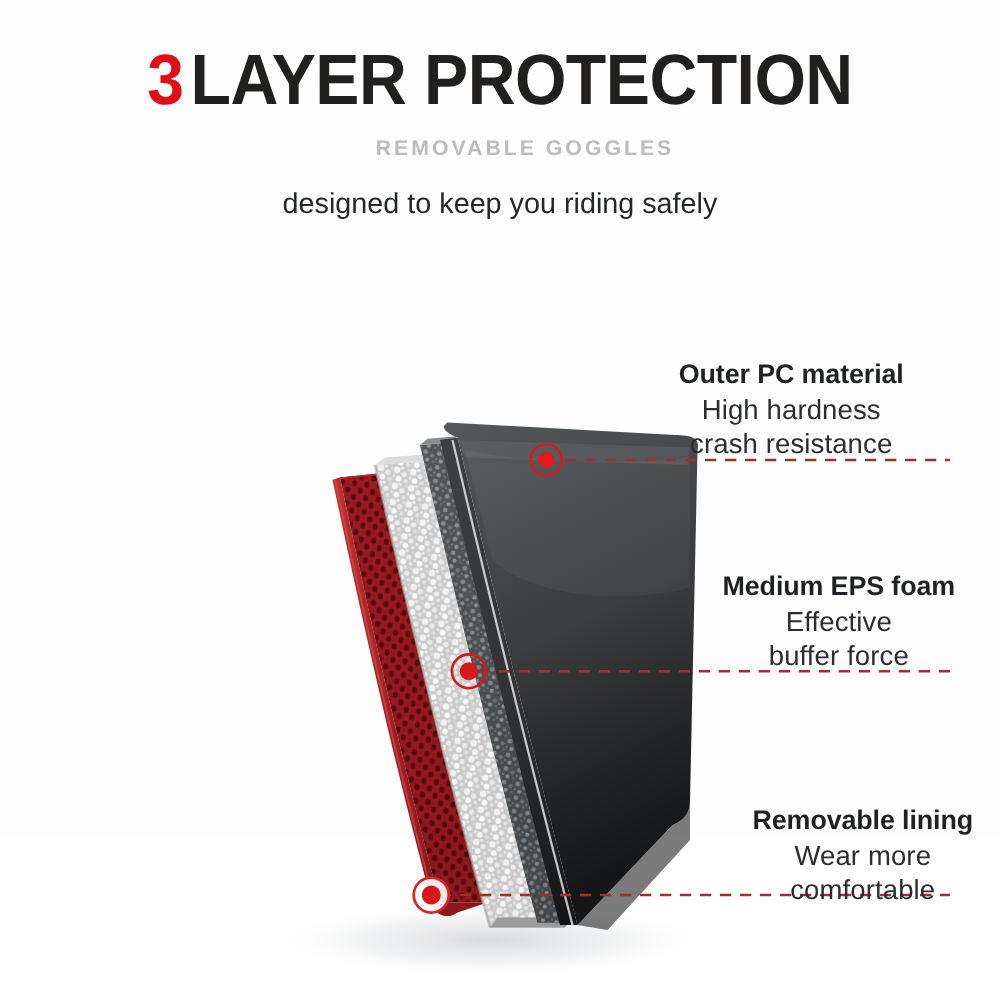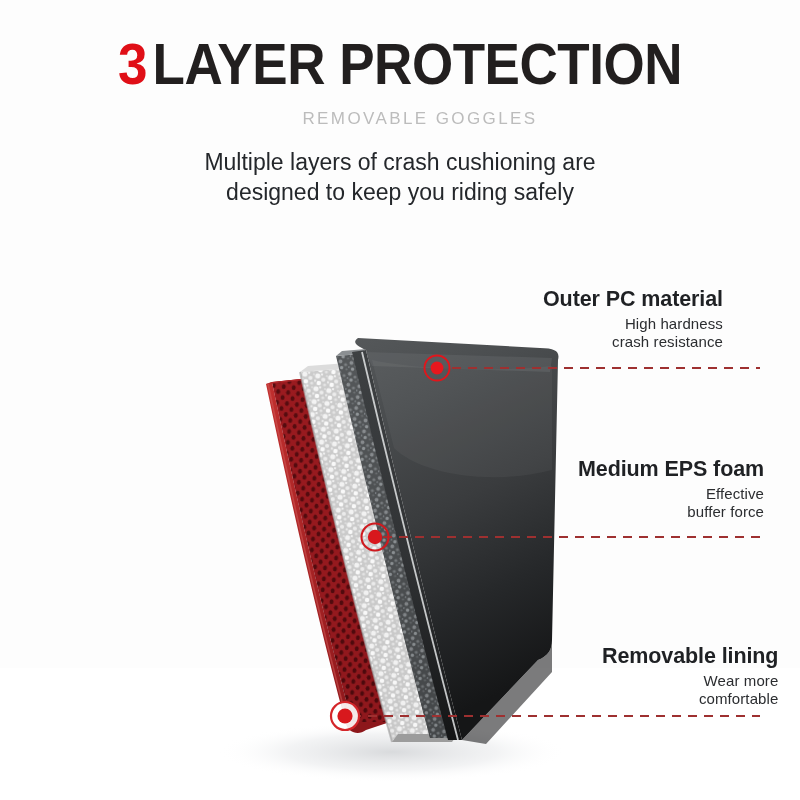--- a/index.html
+++ b/index.html
@@ -43,21 +43,21 @@
     transform: scaleX(0.93);
     transform-origin: center;
   }
   .title .num {
     color: #e00f17;
     margin-right: 6px;
   }
   .subtitle {
     margin-top: 16px;
     font-size: 17px;
-    font-weight: normal;
+    font-weight: bold;
     letter-spacing: 2.4px;
     color: #bcbcbc;
     margin-left: 40px;
   }
   .desc {
     margin-top: 18px;
     font-size: 23px;
     line-height: 1.32;
     color: #24272b;
   }
@@ -69,32 +69,32 @@
     left: 0;
     top: 0;
     width: 800px;
     height: 800px;
     pointer-events: none;
   }
 
   
   .callout {
     position: absolute;
-    text-align: right;
+    text-align: center;
   }
   .callout .c-title {
     font-size: 21.5px;
     font-weight: bold;
     color: #1f2124;
     letter-spacing: -0.1px;
     white-space: nowrap;
   }
   .callout .c-sub {
     margin-top: 3px;
-    font-size: 15px;
+    font-size: 22px;
     line-height: 1.22;
     color: #2b2d30;
     letter-spacing: 0.1px;
     white-space: nowrap;
   }
   .callout .c-sub span { display: block; }
 
   #callout-1 { left: 543px; top: 287px; }
   #callout-2 { left: 578px; top: 457px; }
   #callout-3 { left: 602px; top: 644px; }
@@ -103,21 +103,20 @@
 <body>
 
 <div id="page">
 
   <div class="header">
     <div class="title">
       <span class="num">3</span><span>LAYER PROTECTION</span>
     </div>
     <div class="subtitle">REMOVABLE GOGGLES</div>
     <div class="desc">
-      <span class="l1">Multiple layers of crash cushioning are</span>
       <span class="l2">designed to keep you riding safely</span>
     </div>
   </div>
 
   <svg class="illus" viewBox="0 0 800 800">
     <defs>
 
       <linearGradient id="gShell" x1="0" y1="0" x2="0.25" y2="1">
         <stop offset="0%" stop-color="#55585a"></stop>
         <stop offset="22%" stop-color="#4a4d4f"></stop>

